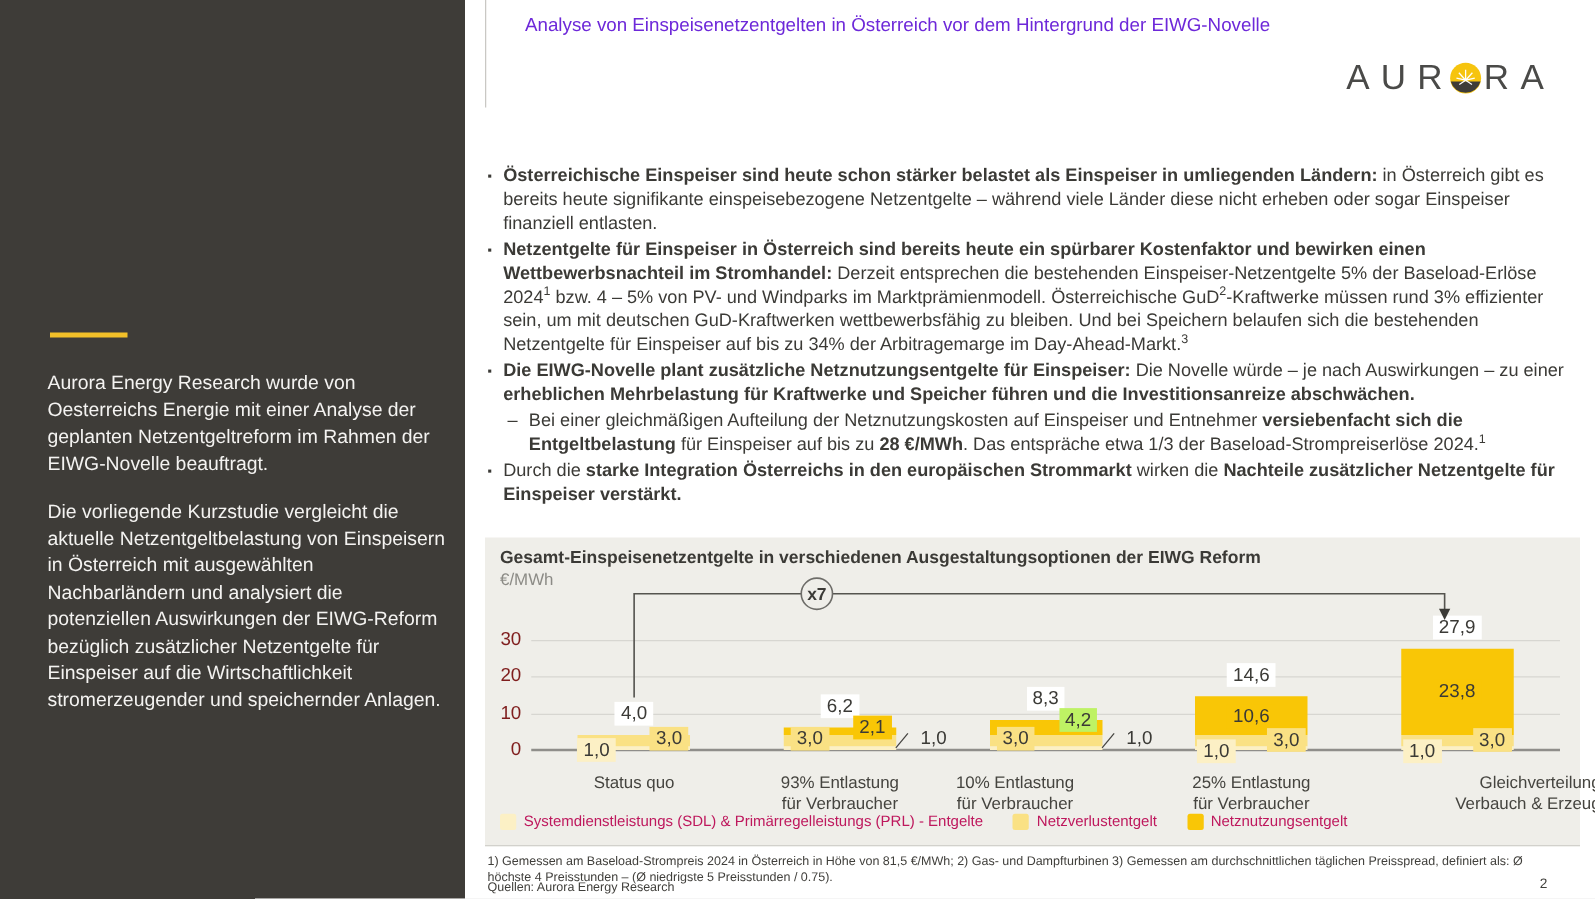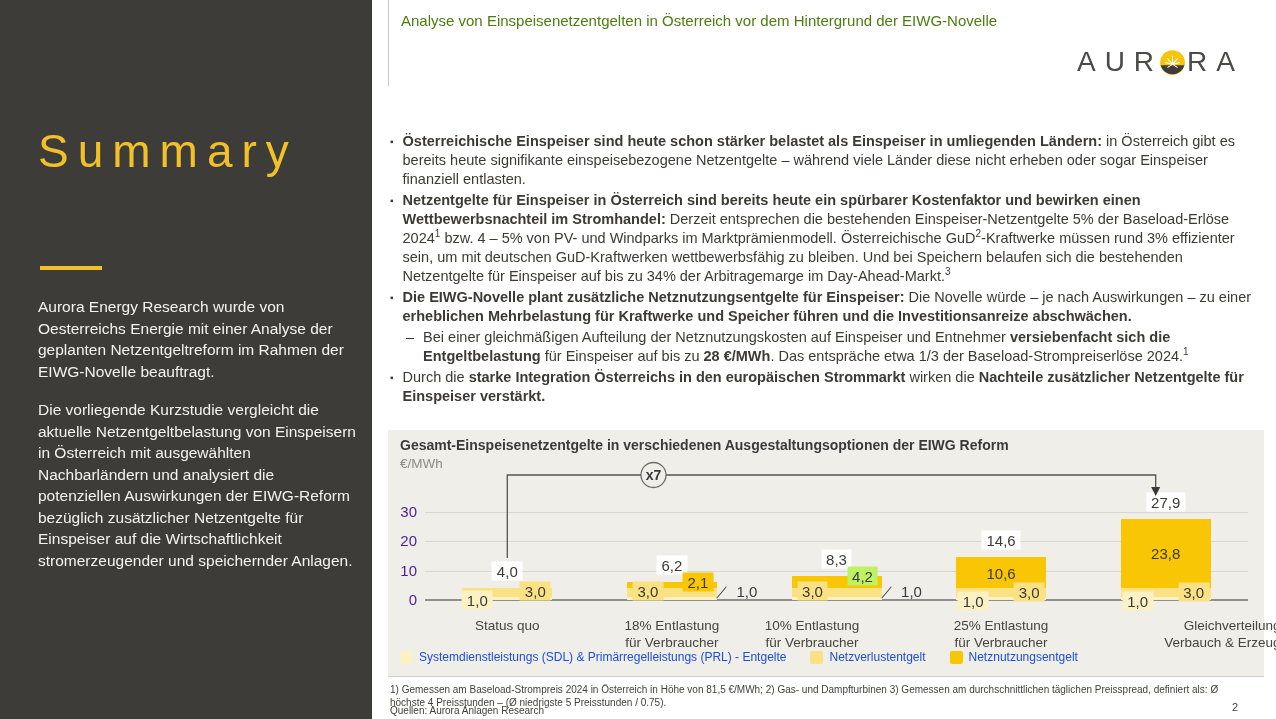--- a/index.html
+++ b/index.html
@@ -7,66 +7,65 @@
          font-family:"Liberation Sans",sans-serif;color:#3b3a36;}
   
   .sidebar{position:absolute;left:0;top:0;width:372px;height:719px;background:#3e3c38;}
   .sb-title{position:absolute;left:38px;top:116px;color:#f2c029;font-size:46px;line-height:70px;
             letter-spacing:9px;font-weight:400;white-space:nowrap;}
   .sb-underline{position:absolute;left:40px;top:266px;width:62px;height:4px;background:#f2c029;}
   .sb-paras{position:absolute;left:38px;top:296px;width:322px;color:#f4f3f1;font-size:15.5px;line-height:21.5px;}
   .sb-paras p{margin:0 0 17px 0;}
   
   .hdr-divider{position:absolute;left:388px;top:0;width:1px;height:86px;background:#c9c8c4;}
-  .hdr-title{position:absolute;left:401px;top:12px;font-size:15px;color:#4d7c0f;}
+  .hdr-title{position:absolute;left:420px;top:12px;font-size:15px;color:#6d28d9;}
   .logo{position:absolute;right:32px;top:46px;display:flex;align-items:center;
         font-size:28px;letter-spacing:9px;color:#4a4a48;font-weight:500;}
   .logo .sun{margin:0 1px 0 -4px;display:block;}
   
   .content{position:absolute;left:390px;top:132px;width:874px;font-size:14.5px;line-height:19px;}
   .content ul{list-style:none;margin:0;padding:0;}
   .content li{display:flex;gap:9px;margin-bottom:2px;}
   .content li.lvl2{padding-left:16px;}
   .marker{flex:0 0 auto;font-size:10px;line-height:19px;}
   .content .b{font-weight:bold;text-align:center;}
   .content sup{font-size:10px;line-height:0;}
   
   .chart-panel{position:absolute;left:388px;top:430px;width:876px;height:246px;background:#efeee9;
                border-bottom:1px solid #d2d1cc;}
   .ch-title{position:absolute;left:12px;top:7px;font-size:14px;font-weight:bold;color:#3b3a36;}
   .ch-unit{position:absolute;left:12px;top:26px;font-size:13.5px;color:#8c8b86;text-align:right;}
   #plot{position:absolute;left:0;top:0;width:876px;height:246px;}
   .gridline{position:absolute;height:1px;background:#d7d6d1;}
   .gridline.zero{height:2px;background:#8f8e8a;}
-  .ytick{position:absolute;left:0;width:29px;text-align:right;font-size:15px;color:#4c1d95;}
+  .ytick{position:absolute;left:0;width:29px;text-align:right;font-size:15px;color:#7f1d1d;}
   .bar{position:absolute;}
   .lbl{position:absolute;transform:translate(-50%,-50%);font-size:15px;color:#3b3a36;
        padding:1px 5px;white-space:nowrap;}
   .lbl.total{background:#ffffff;}
   .lbl.plain{background:none;padding:0;}
   .slash{position:absolute;width:0;height:15px;border-left:1.5px solid #44433f;transform:rotate(40deg);}
   .cat{position:absolute;width:190px;transform:translateX(-50%);text-align:center;
        font-size:13.5px;line-height:17px;color:#45443f;}
   .legend{position:absolute;left:12px;top:220px;display:flex;gap:24px;align-items:center;
-          font-size:12px;color:#1d4ed8;white-space:nowrap;}
+          font-size:12px;color:#be185d;white-space:nowrap;}
   .legend .item{display:flex;align-items:center;gap:6px;}
   .legend .sw{width:13px;height:13px;border-radius:2px;display:inline-block;}
   
   .footnotes{position:absolute;left:390px;top:684px;width:846px;font-size:10px;line-height:12.5px;color:#403f3b;}
   .sources{position:absolute;left:390px;top:705px;font-size:10px;color:#403f3b;}
   .pagenum{position:absolute;right:38px;top:701px;font-size:11px;color:#403f3b;}
 </style>
 </head>
 <body>
 
 <div class="slide">
 
   <div class="sidebar">
     <div class="sb-title">
-      <div>Summary</div>
     </div>
     <div class="sb-underline"></div>
     <div class="sb-paras">
       <p>Aurora Energy Research wurde von Oesterreichs Energie mit einer Analyse der geplanten Netzentgeltreform im Rahmen der EIWG-Novelle beauftragt.</p>
       <p>Die vorliegende Kurzstudie vergleicht die aktuelle Netzentgeltbelastung von Einspeisern in Österreich mit ausgewählten Nachbarländern und analysiert die potenziellen Auswirkungen der EIWG-Reform bezüglich zusätzlicher Netzentgelte für Einspeiser auf die Wirtschaftlichkeit stromerzeugender und speichernder Anlagen.</p>
     </div>
   </div>
 
   <div class="hdr-divider"></div>
   <div class="hdr-title">Analyse von Einspeisenetzentgelten in Österreich vor dem Hintergrund der EIWG-Novelle</div>
@@ -133,21 +132,21 @@
         </div>
         <div class="bar" style="left: 238.9px; width: 90px; top: 167.07px; height: 2.93px; background: rgb(252, 240, 197);"></div>
         <div class="bar" style="left: 238.9px; width: 90px; top: 158.28px; height: 8.79px; background: rgb(250, 225, 132);"></div>
         <div class="bar" style="left: 238.9px; width: 90px; top: 152.127px; height: 6.153px; background: rgb(249, 198, 6);"></div>
         <div class="lbl total" style="left: 283.9px; top: 135.127px;">6,2</div>
         <div class="lbl " style="left: 259.9px; top: 161px; background: rgb(250, 225, 132);">3,0</div>
         <div class="lbl " style="left: 309.9px; top: 152.127px; background: rgb(249, 198, 6);">2,1</div>
         <div class="slash" style="left: 332.9px; top: 155px;"></div>
         <div class="lbl plain" style="left: 358.9px; top: 161px;">1,0</div>
         <div class="cat" style="left: 283.9px; top: 187px;">
-          <div>18% Entlastung</div>
+          <div>93% Entlastung</div>
           <div>für Verbraucher</div>
         </div>
         <div class="bar" style="left: 403.5px; width: 90px; top: 167.07px; height: 2.93px; background: rgb(252, 240, 197);"></div>
         <div class="bar" style="left: 403.5px; width: 90px; top: 158.28px; height: 8.79px; background: rgb(250, 225, 132);"></div>
         <div class="bar" style="left: 403.5px; width: 90px; top: 145.974px; height: 12.306px; background: rgb(249, 198, 6);"></div>
         <div class="lbl total" style="left: 448.5px; top: 128.974px;">8,3</div>
         <div class="lbl " style="left: 424.5px; top: 161px; background: rgb(250, 225, 132);">3,0</div>
         <div class="lbl " style="left: 474.5px; top: 145.974px; background: #bef264;">4,2</div>
         <div class="slash" style="left: 497.5px; top: 155px;"></div>
         <div class="lbl plain" style="left: 523.5px; top: 161px;">1,0</div>
@@ -196,16 +195,16 @@
           <span>Netzverlustentgelt</span>
         </div>
         <div class="item">
           <span class="sw" style="background: rgb(249, 198, 6);"></span>
           <span>Netznutzungsentgelt</span>
         </div>
       </div>
   </div>
 
   <div class="footnotes">1) Gemessen am Baseload-Strompreis 2024 in Österreich in Höhe von 81,5 €/MWh; 2) Gas- und Dampfturbinen 3) Gemessen am durchschnittlichen täglichen Preisspread, definiert als: Ø höchste 4 Preisstunden – (Ø niedrigste 5 Preisstunden / 0.75).</div>
-  <div class="sources">Quellen: Aurora Anlagen Research</div>
+  <div class="sources">Quellen: Aurora Energy Research</div>
   <div class="pagenum">2</div>
 
 </div>
 
 </body></html>

